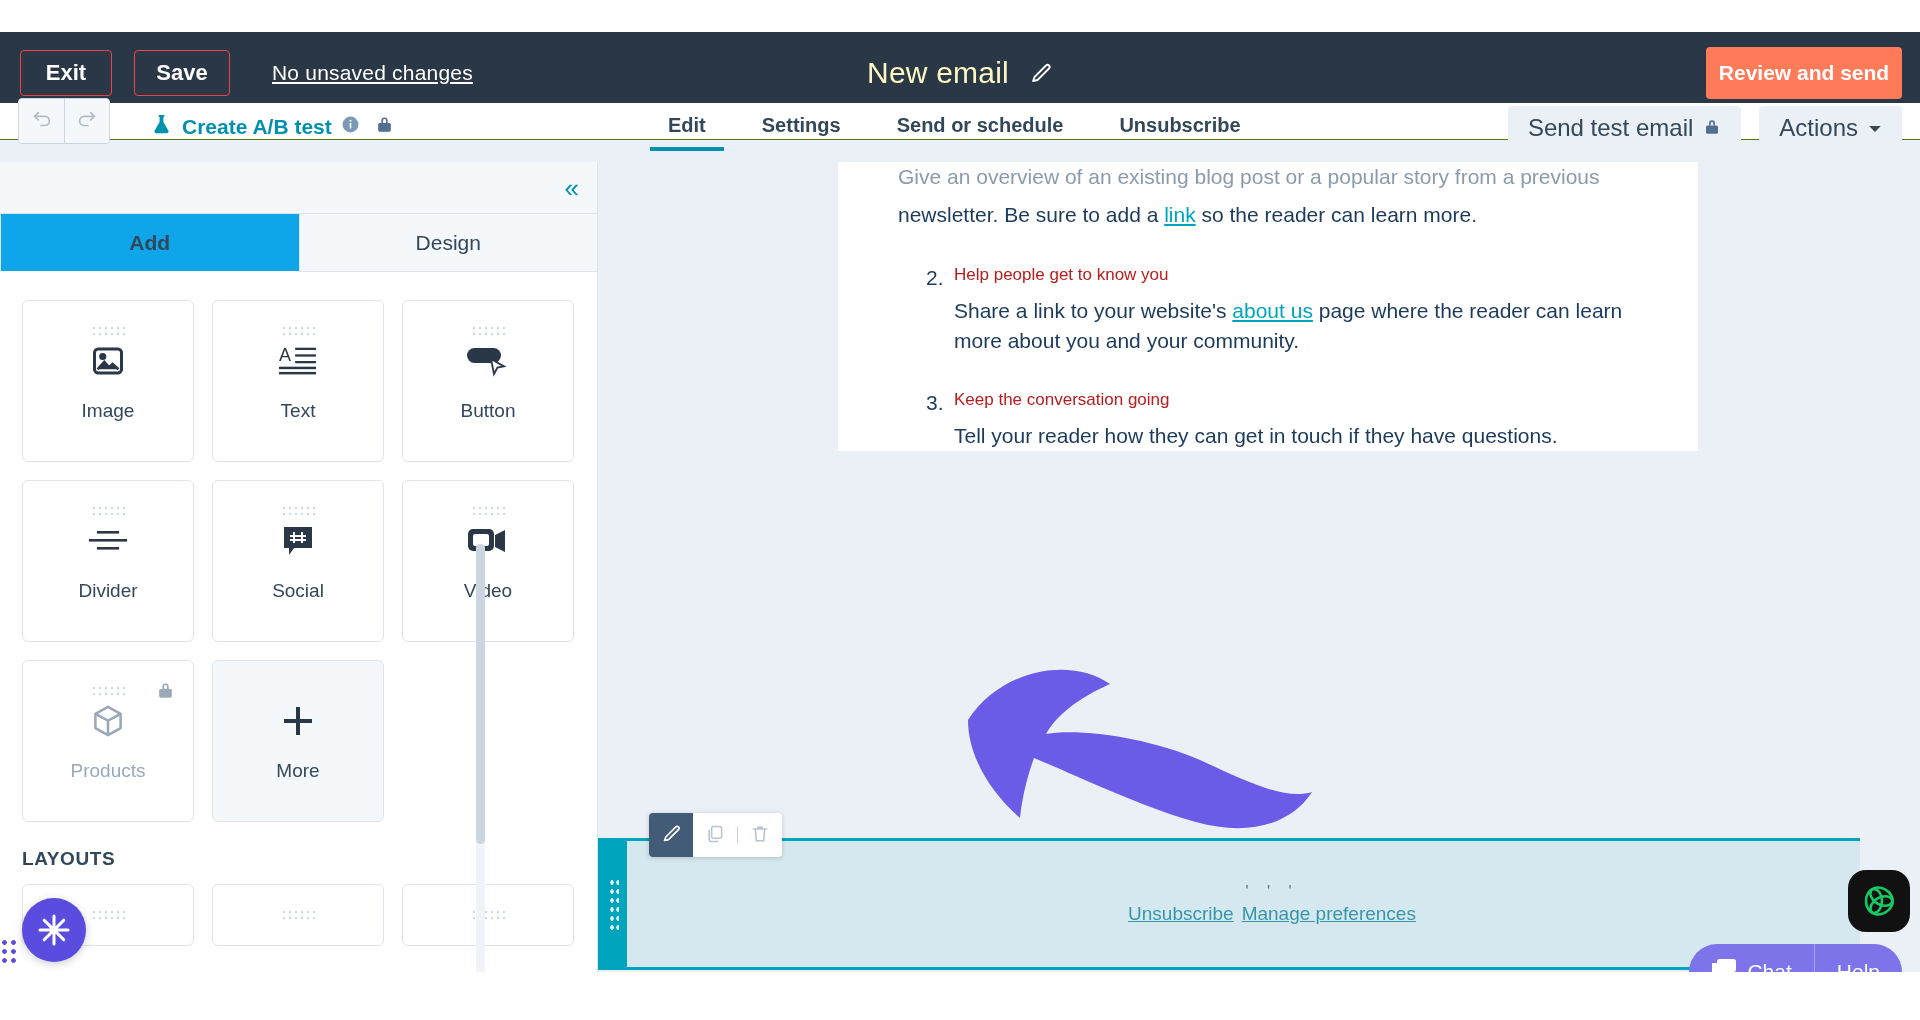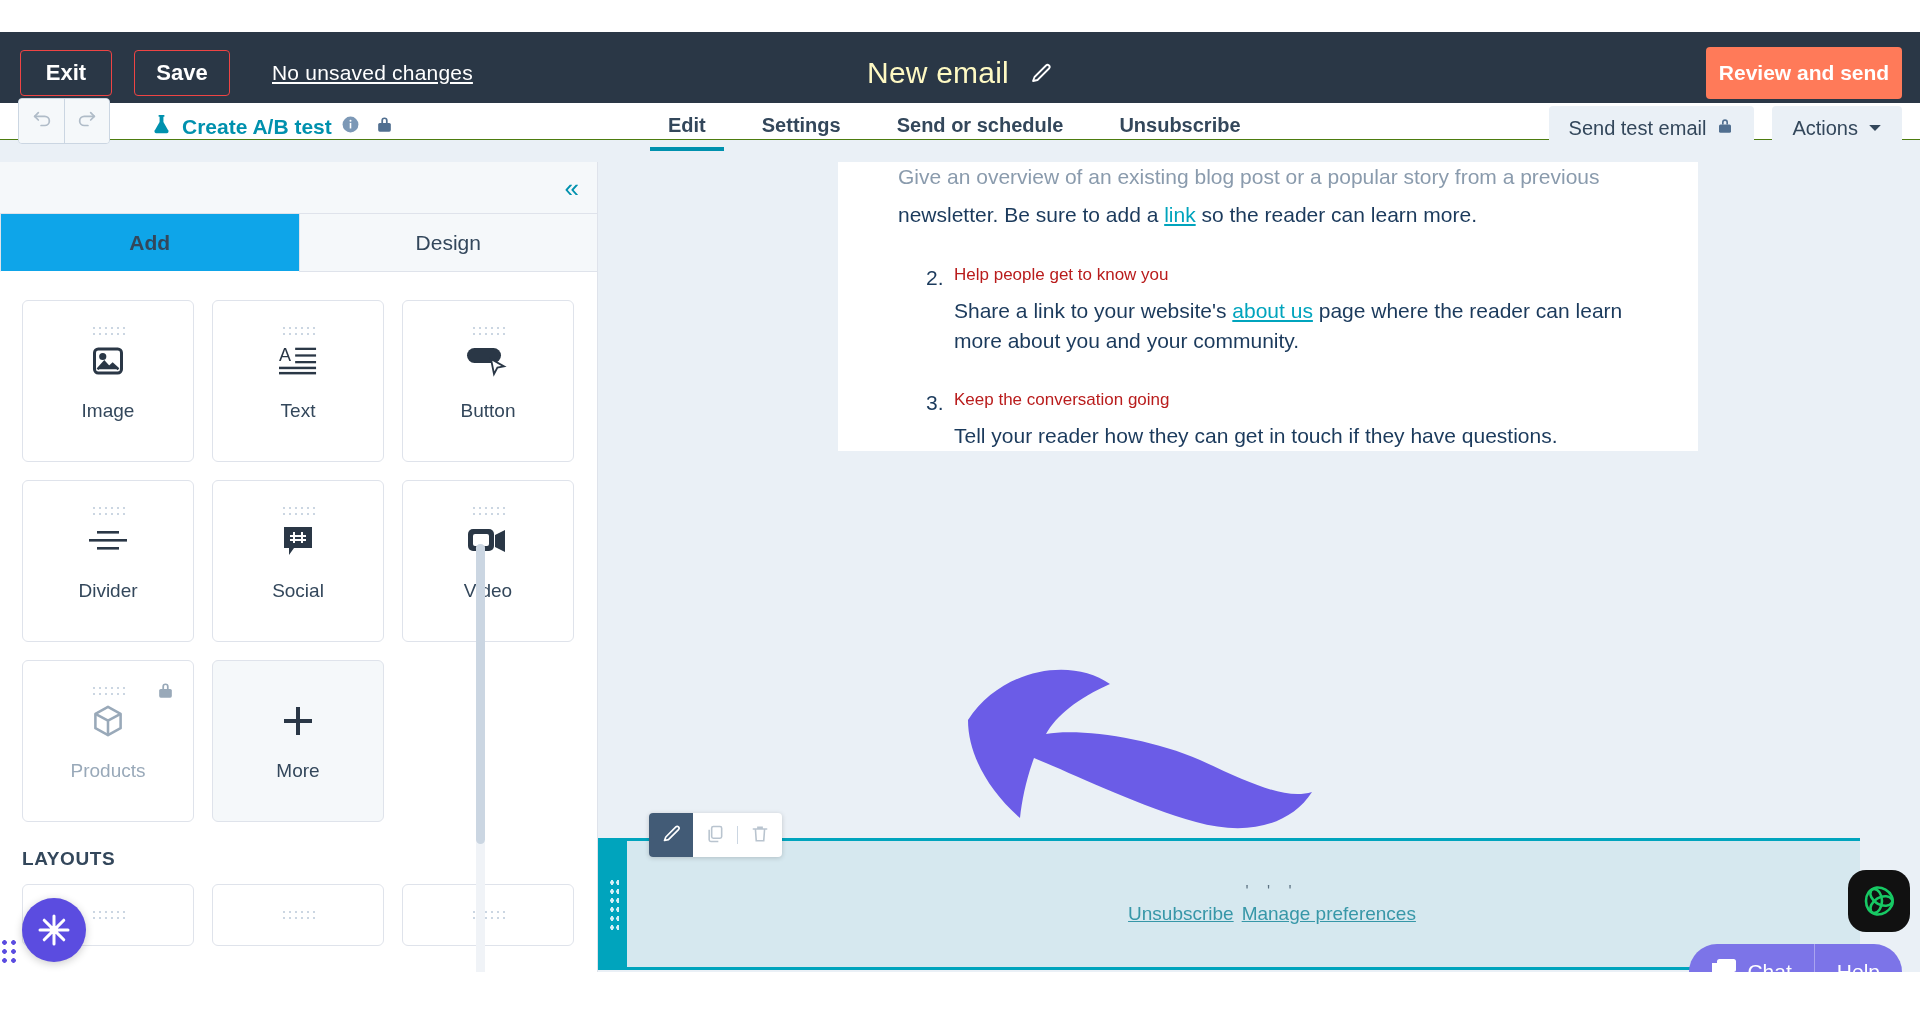--- a/index.html
+++ b/index.html
@@ -66,21 +66,21 @@
     display: flex; align-items: center; padding: 0 18px; margin: 0 10px;
     color: #33475b; font-size: 20px; font-weight: 700; cursor: pointer;
     border-bottom: 4px solid transparent; height: 48px;
   }
   .navtab.active { border-bottom-color: #0091ae; }
   .right-actions {
     position: absolute; right: 18px; top: 3px; display: flex; align-items: center; gap: 18px;
   }
   .ghost-btn {
     background: #eaf0f6; border: none; border-radius: 4px; color: #33475b;
-    font-size: 20px; height: 44px; padding: 0 20px; cursor: pointer;
+    font-size: 24px; height: 44px; padding: 0 20px; cursor: pointer;
     display: flex; align-items: center; gap: 10px;
     font-family: "Liberation Sans", sans-serif;
     text-align: center;
   }
 
   
   .left-panel {
     position: absolute; left: 0; top: 162px; width: 598px; height: 810px;
     background: #ffffff; border-right: 1px solid #dfe3eb; overflow: hidden;
   }

